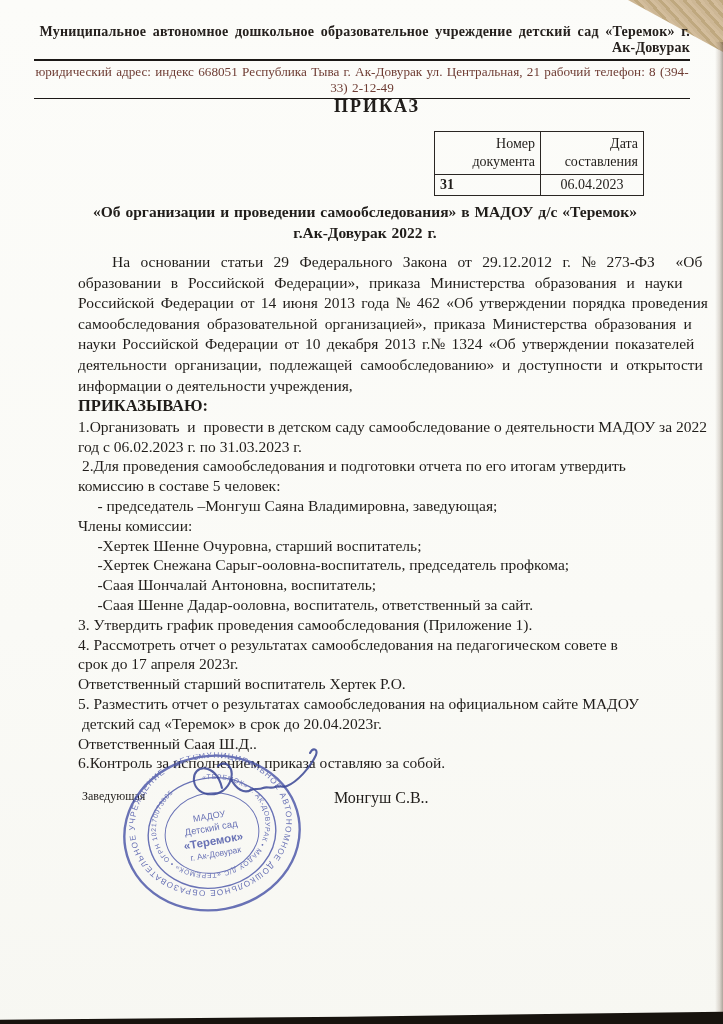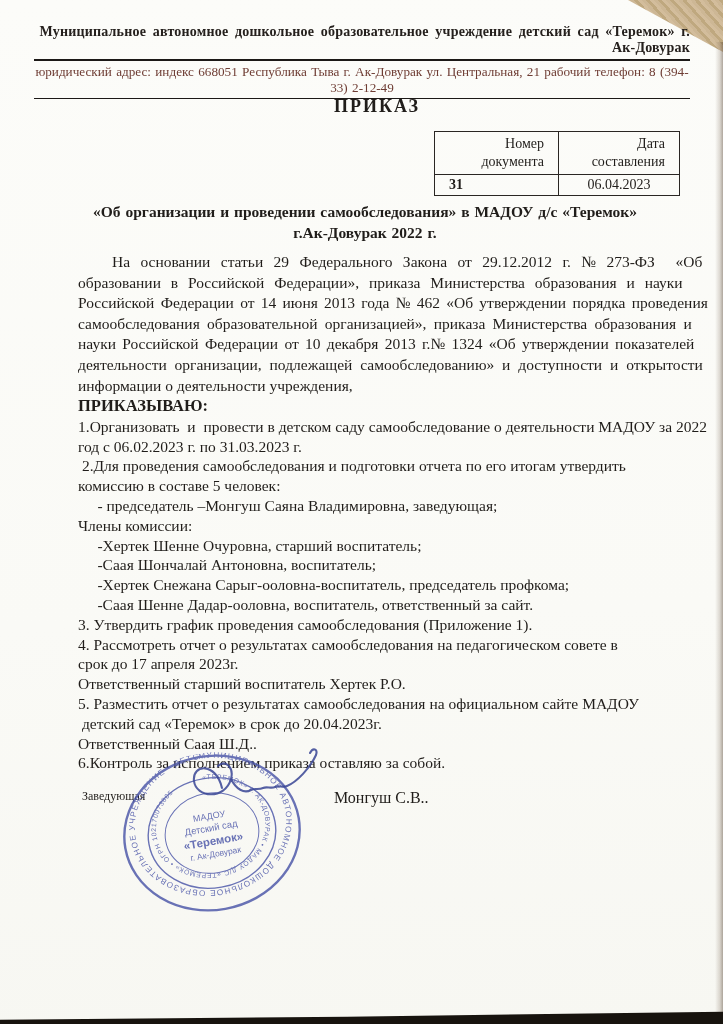--- a/index.html
+++ b/index.html
@@ -26,21 +26,21 @@
   
   .header{position:absolute; left:34px; top:24px; width:656px; text-align:center;}
   .org{font-weight:bold; font-size:14px; letter-spacing:.2px; color:#25201d; word-spacing:3px;text-align:right;}
   .rule{border:none; border-top:2px solid #1c1917; margin:3px 0 0 0;}
   .rule2{border-top:1.6px solid #1c1917; margin-top:2px;}
   .addr{font-size:13.2px; color:#6e3c33; margin-top:3px; word-spacing:1px;}
   
   .title{position:absolute; left:0; top:96px; width:754px; text-align:center;
          font-weight:bold; font-size:18px; letter-spacing:2px;}
   .doc-table{position:absolute; left:434px; top:131px; border-collapse:collapse; font-size:14px;}
-  .doc-table td{border:1.6px solid #2a2623; padding:1px 14px; line-height:18px;margin-top:36px;}
+  .doc-table td{border:1.6px solid #2a2623; padding:1px 5px; line-height:18px;margin-top:36px;}
   .doc-table tr:first-child td{height:40px; text-align:right; vertical-align:middle;}
   .doc-table td.c1{width:95px;}
   .doc-table td.c2{width:92px;}
   .doc-table .num{text-align:left; font-weight:bold; height:18px;}
   .doc-table .date{text-align:center; height:18px;}
   
   .subject{position:absolute; left:60px; top:201px; width:610px; text-align:center;
            font-weight:bold; font-size:15.5px; line-height:21px; word-spacing:1px;}
   
   .body{position:absolute; left:78px; top:252px; width:592px; font-size:15.5px;}
@@ -108,22 +108,22 @@
     </div>
     <div class="order-word">ПРИКАЗЫВАЮ:</div>
     <div class="items">
       <div class="bl">1.Организовать  и  провести в детском саду самообследование о деятельности МАДОУ за 2022</div>
       <div class="bl">год с 06.02.2023 г. по 31.03.2023 г.</div>
       <div class="bl"> 2.Для проведения самообследования и подготовки отчета по его итогам утвердить</div>
       <div class="bl">комиссию в составе 5 человек:</div>
       <div class="bl">     - председатель –Монгуш Саяна Владимировна, заведующая;</div>
       <div class="bl">Члены комиссии:</div>
       <div class="bl">     -Хертек Шенне Очуровна, старший воспитатель;</div>
+      <div class="bl">     -Хертек Снежана Сарыг-ооловна-воспитатель, председатель профкома;</div>
       <div class="bl">     -Саая Шончалай Антоновна, воспитатель;</div>
-      <div class="bl">     -Хертек Снежана Сарыг-ооловна-воспитатель, председатель профкома;</div>
       <div class="bl">     -Саая Шенне Дадар-ооловна, воспитатель, ответственный за сайт.</div>
       <div class="bl">3. Утвердить график проведения самообследования (Приложение 1).</div>
       <div class="bl">4. Рассмотреть отчет о результатах самообследования на педагогическом совете в</div>
       <div class="bl">срок до 17 апреля 2023г.</div>
       <div class="bl">Ответственный старший воспитатель Хертек Р.О.</div>
       <div class="bl">5. Разместить отчет о результатах самообследования на официальном сайте МАДОУ</div>
       <div class="bl"> детский сад «Теремок» в срок до 20.04.2023г.</div>
       <div class="bl">Ответственный Саая Ш.Д..</div>
       <div class="bl">6.Контроль за исполнением приказа оставляю за собой.</div>
     </div>

